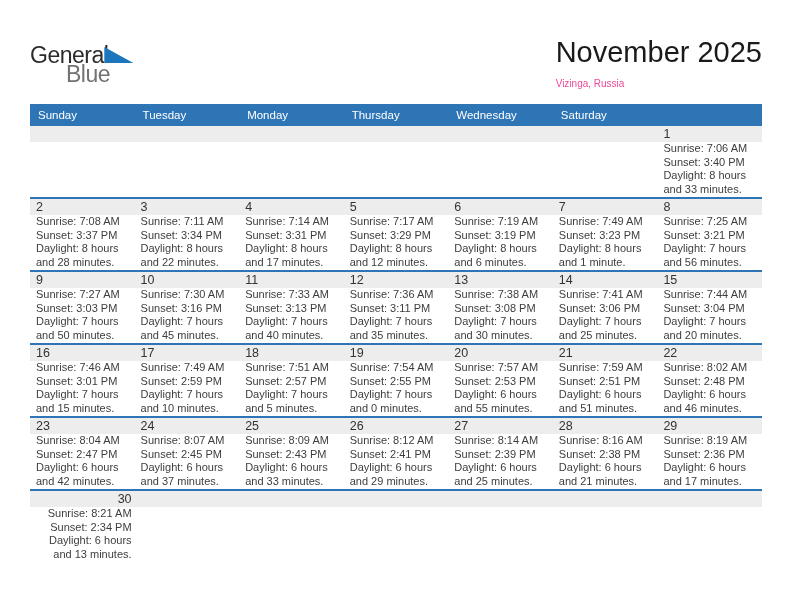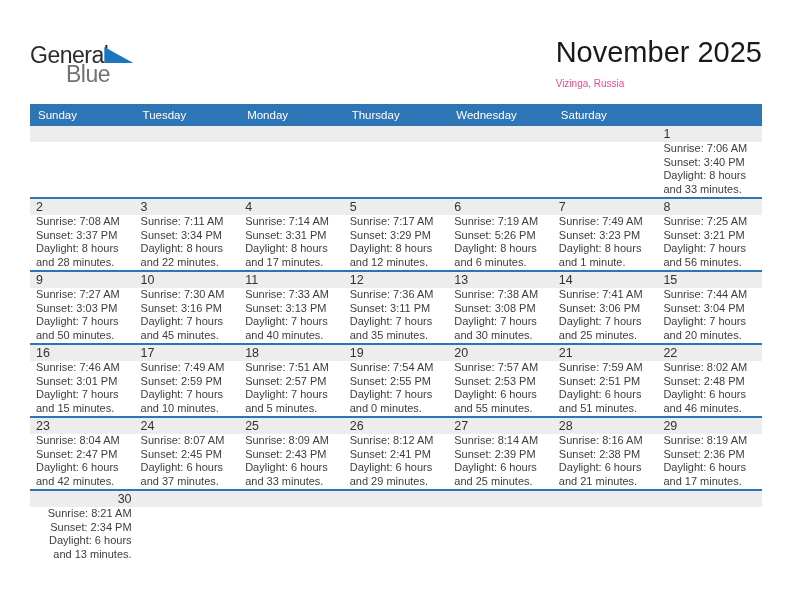--- a/index.html
+++ b/index.html
@@ -115,21 +115,21 @@
           <div class="day-cell">
             <div class="day-num">5</div>
             <div class="cell-line">Sunrise: 7:17 AM</div>
             <div class="cell-line">Sunset: 3:29 PM</div>
             <div class="cell-line">Daylight: 8 hours</div>
             <div class="cell-line">and 12 minutes.</div>
           </div>
           <div class="day-cell">
             <div class="day-num">6</div>
             <div class="cell-line">Sunrise: 7:19 AM</div>
-            <div class="cell-line">Sunset: 5:26 PM</div>
+            <div class="cell-line">Sunset: 3:19 PM</div>
             <div class="cell-line">Daylight: 8 hours</div>
             <div class="cell-line">and 6 minutes.</div>
           </div>
           <div class="day-cell">
             <div class="day-num">7</div>
             <div class="cell-line">Sunrise: 7:49 AM</div>
             <div class="cell-line">Sunset: 3:23 PM</div>
             <div class="cell-line">Daylight: 8 hours</div>
             <div class="cell-line">and 1 minute.</div>
           </div>

